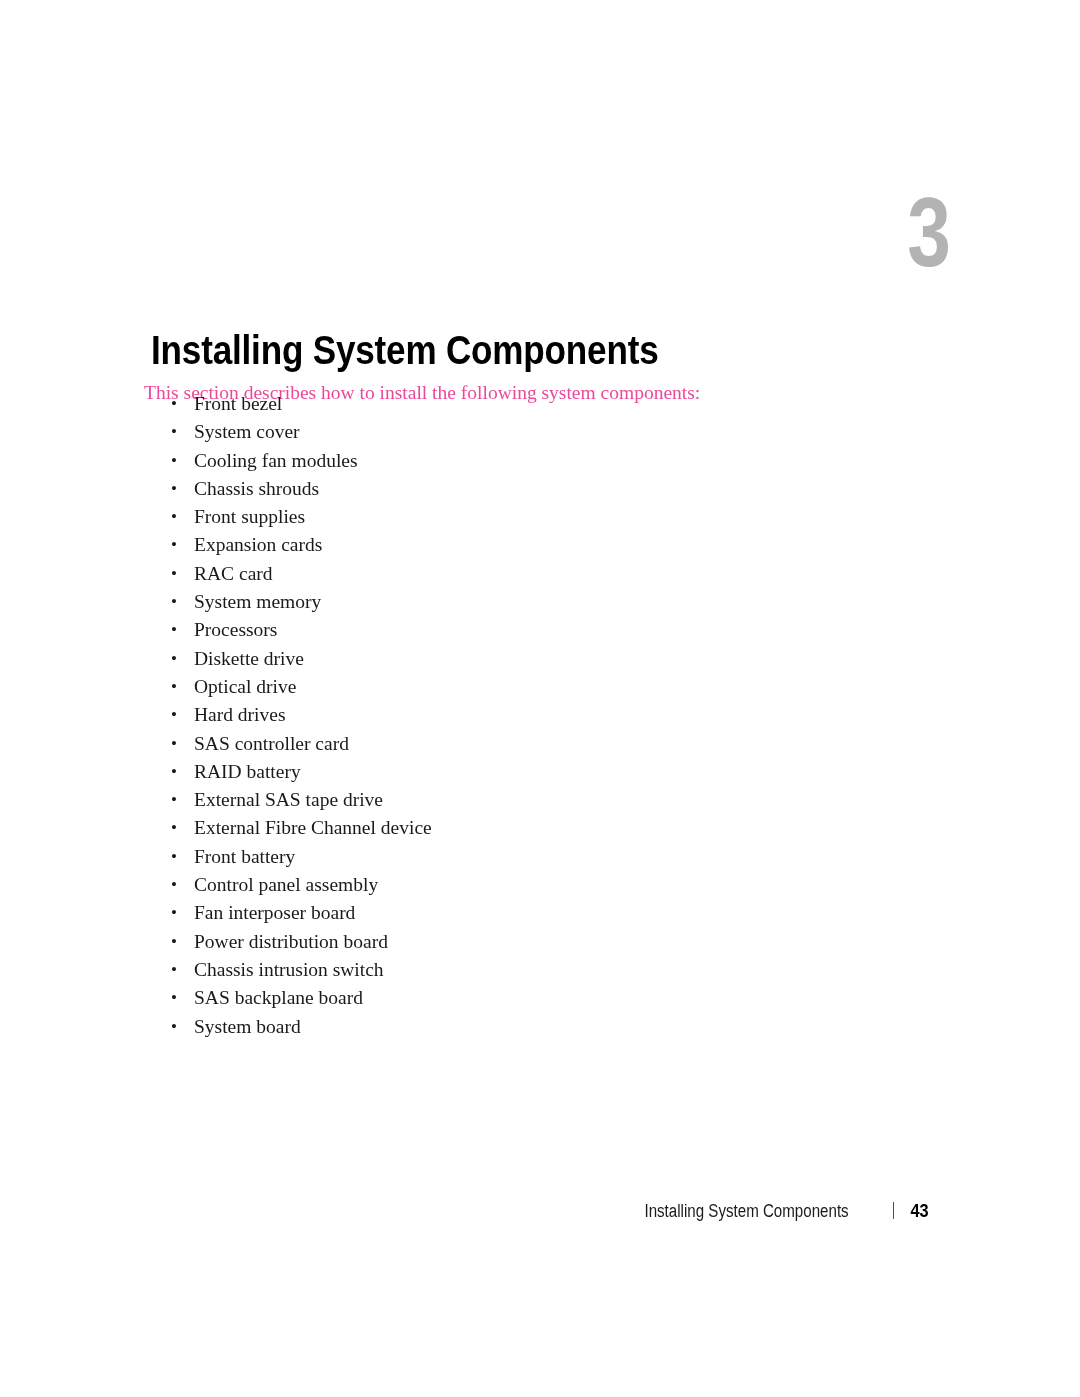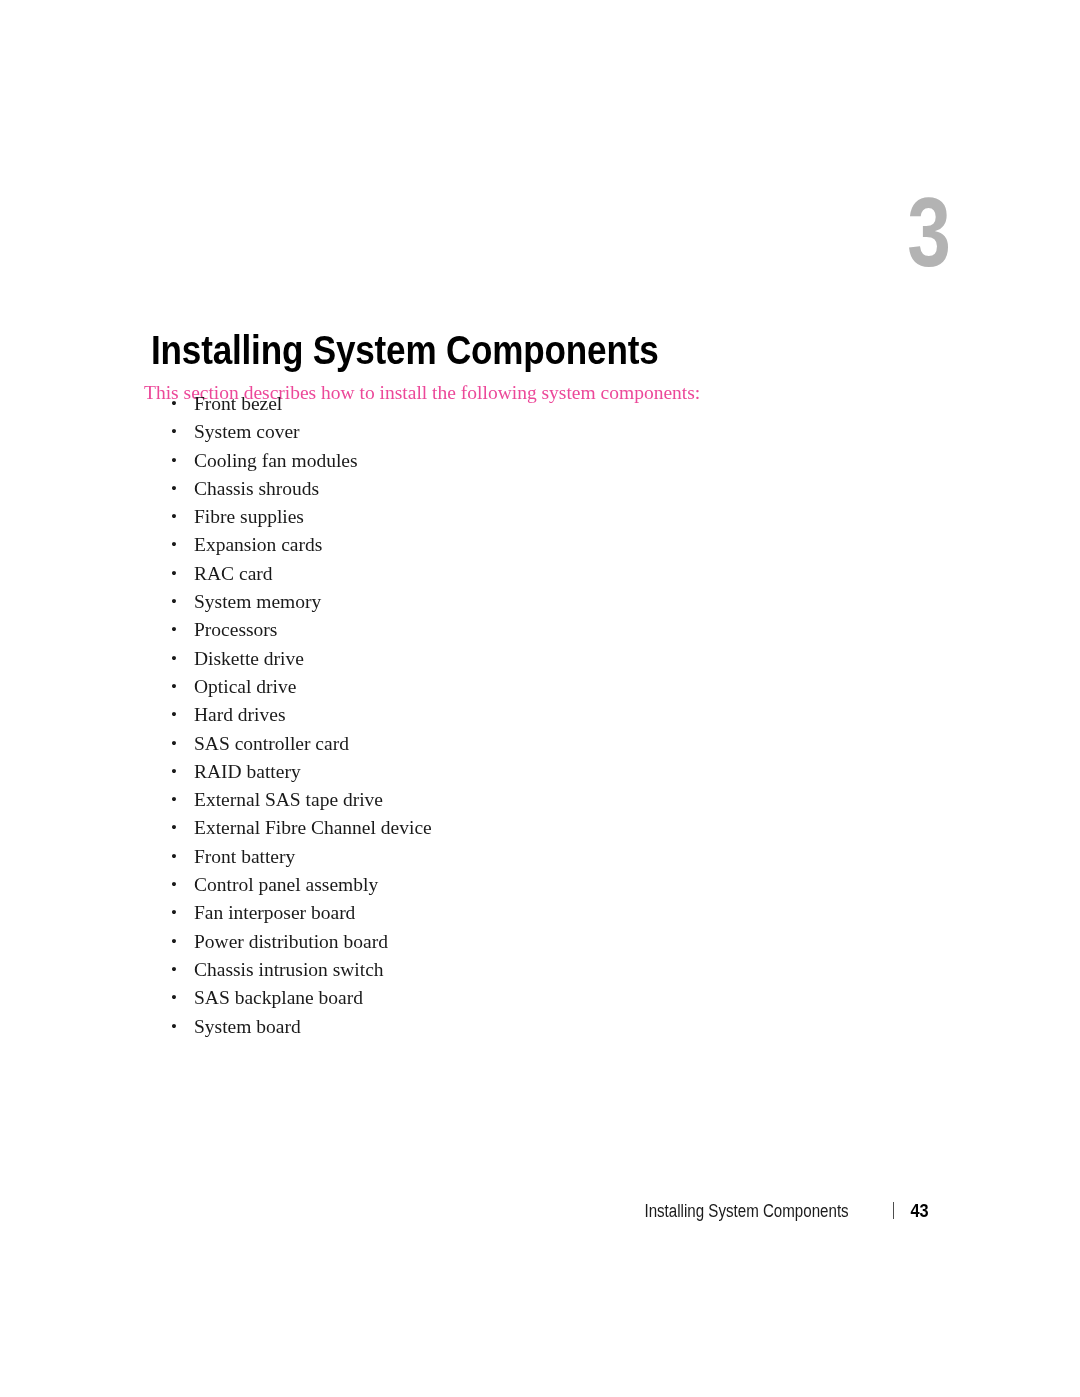--- a/index.html
+++ b/index.html
@@ -144,21 +144,21 @@
 
   <h1 class="chapter-title">Installing System Components</h1>
 
   <p class="intro-paragraph">This section describes how to install the following system components:</p>
 
   <ul class="component-list">
       <li class="list-item"><span class="bullet-marker">•</span><span class="item-label">Front bezel</span></li>
       <li class="list-item"><span class="bullet-marker">•</span><span class="item-label">System cover</span></li>
       <li class="list-item"><span class="bullet-marker">•</span><span class="item-label">Cooling fan modules</span></li>
       <li class="list-item"><span class="bullet-marker">•</span><span class="item-label">Chassis shrouds</span></li>
-      <li class="list-item"><span class="bullet-marker">•</span><span class="item-label">Fibre supplies</span></li>
+      <li class="list-item"><span class="bullet-marker">•</span><span class="item-label">Front supplies</span></li>
       <li class="list-item"><span class="bullet-marker">•</span><span class="item-label">Expansion cards</span></li>
       <li class="list-item"><span class="bullet-marker">•</span><span class="item-label">RAC card</span></li>
       <li class="list-item"><span class="bullet-marker">•</span><span class="item-label">System memory</span></li>
       <li class="list-item"><span class="bullet-marker">•</span><span class="item-label">Processors</span></li>
       <li class="list-item"><span class="bullet-marker">•</span><span class="item-label">Diskette drive</span></li>
       <li class="list-item"><span class="bullet-marker">•</span><span class="item-label">Optical drive</span></li>
       <li class="list-item"><span class="bullet-marker">•</span><span class="item-label">Hard drives</span></li>
       <li class="list-item"><span class="bullet-marker">•</span><span class="item-label">SAS controller card</span></li>
       <li class="list-item"><span class="bullet-marker">•</span><span class="item-label">RAID battery</span></li>
       <li class="list-item"><span class="bullet-marker">•</span><span class="item-label">External SAS tape drive</span></li>

